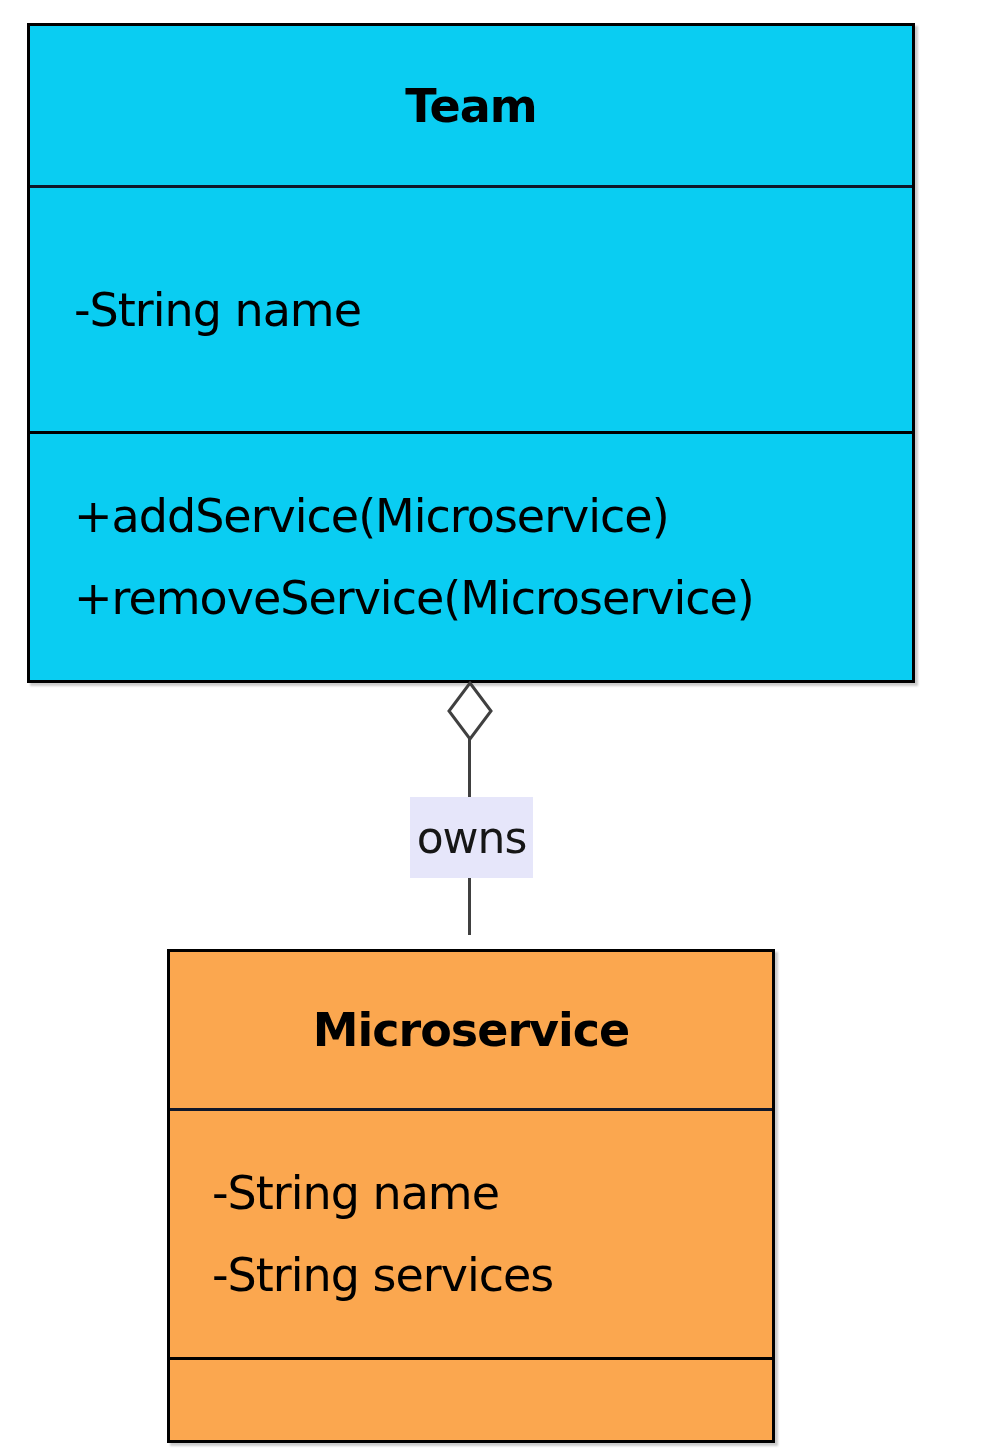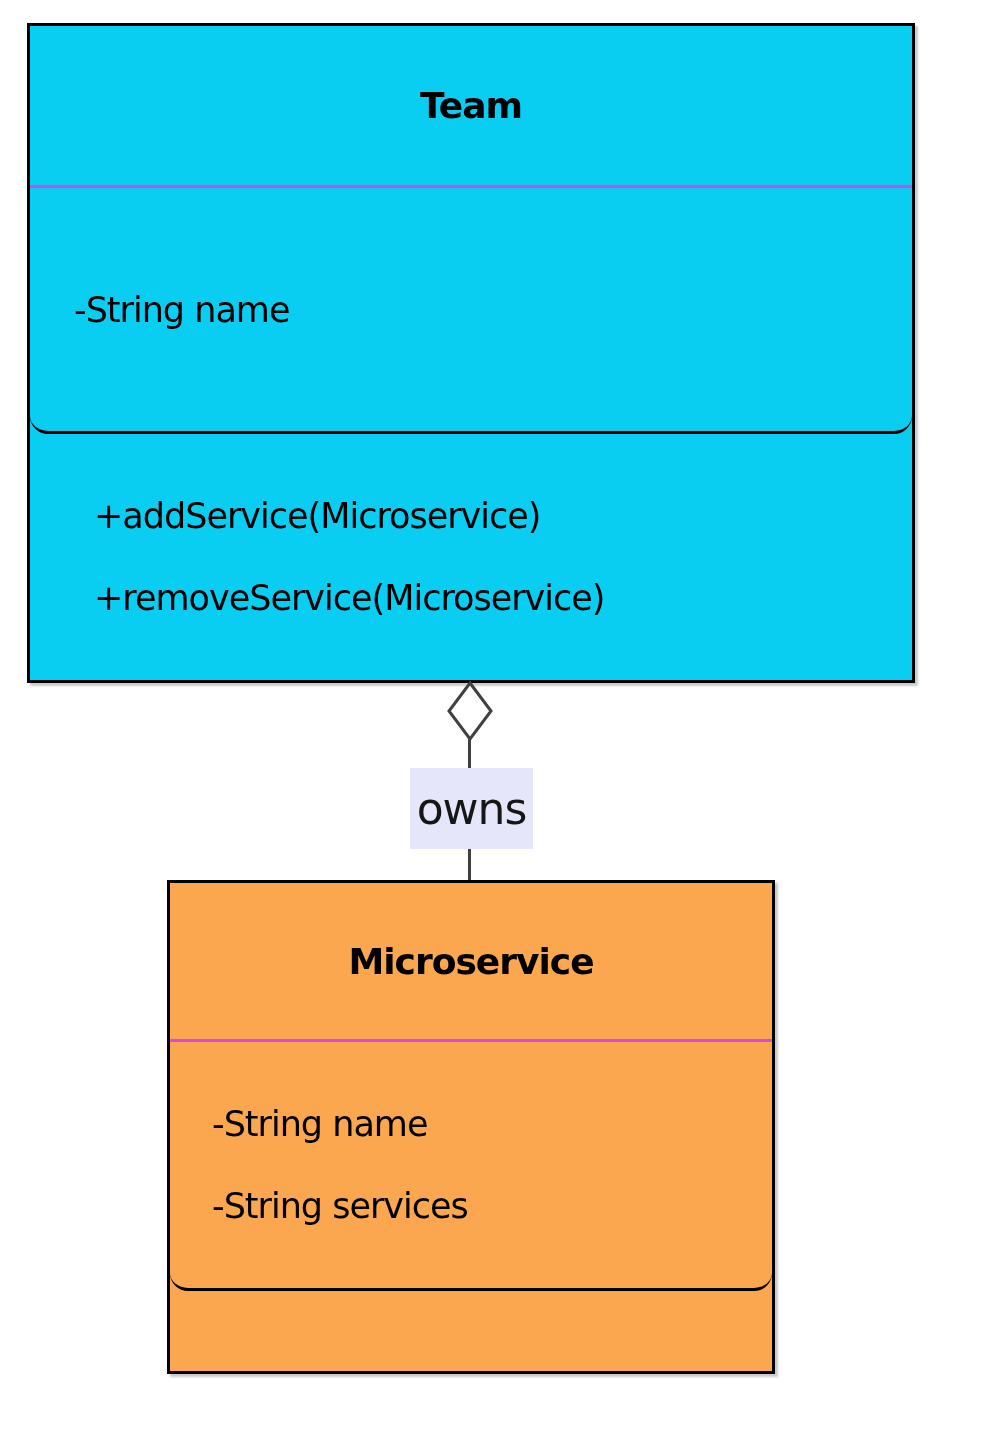--- a/index.html
+++ b/index.html
@@ -18,64 +18,63 @@
   .class-box {
     position: absolute;
     box-sizing: border-box;
     border: 3px solid #000000;
     display: flex;
     flex-direction: column;
     box-shadow: 3px 3px 2px rgba(140,140,140,0.45);
   }
   .class-box .title {
     box-sizing: border-box;
-    border-bottom: 3px solid #d946ef;
+    border-bottom: 3px solid #0f172a;
     display: flex;
     align-items: center;
     justify-content: center;
     font-weight: bold;
-    font-size: 36px;
+    font-size: 46px;
     color: #000000;
     letter-spacing: -1px;
   }
   .class-box .section {
     box-sizing: border-box;
     display: flex;
     flex-direction: column;
     justify-content: center;
-    font-size: 35px;
+    font-size: 46px;
     color: #000000;
     letter-spacing: -1px;
-    border-radius: 18px;
   }
   .class-box .section .member {
     line-height: 82px;
     white-space: nowrap;
   }
   
   .team-box {
     left: 27px;
     top: 23px;
     width: 888px;
     height: 660px;
   }
   .team-box .title { height: 162px; }
   .team-box .attrs {
     height: 246px;
     border-bottom: 3px solid #000000;
     padding-left: 44px;
   }
   .team-box .methods {
     flex: 1;
-    padding-left: 64px;
+    padding-left: 44px;
   }
   
   .micro-box {
     left: 167px;
-    top: 880px;
+    top: 949px;
     width: 608px;
     height: 494px;
   }
   .micro-box .title { height: 159px; }
   .micro-box .attrs {
     height: 249px;
     border-bottom: 3px solid #000000;
     padding-left: 42px;
   }
   .micro-box .methods {
@@ -93,21 +92,21 @@
   .diamond {
     position: absolute;
     left: 447px;
     top: 681px;
     width: 46px;
     height: 60px;
   }
   .edge-label {
     position: absolute;
     left: 410px;
-    top: 768px;
+    top: 797px;
     width: 123px;
     height: 81px;
     display: flex;
     align-items: center;
     justify-content: center;
     font-size: 44px;
     color: #161616;
     letter-spacing: -1px;
   }
 </style>

